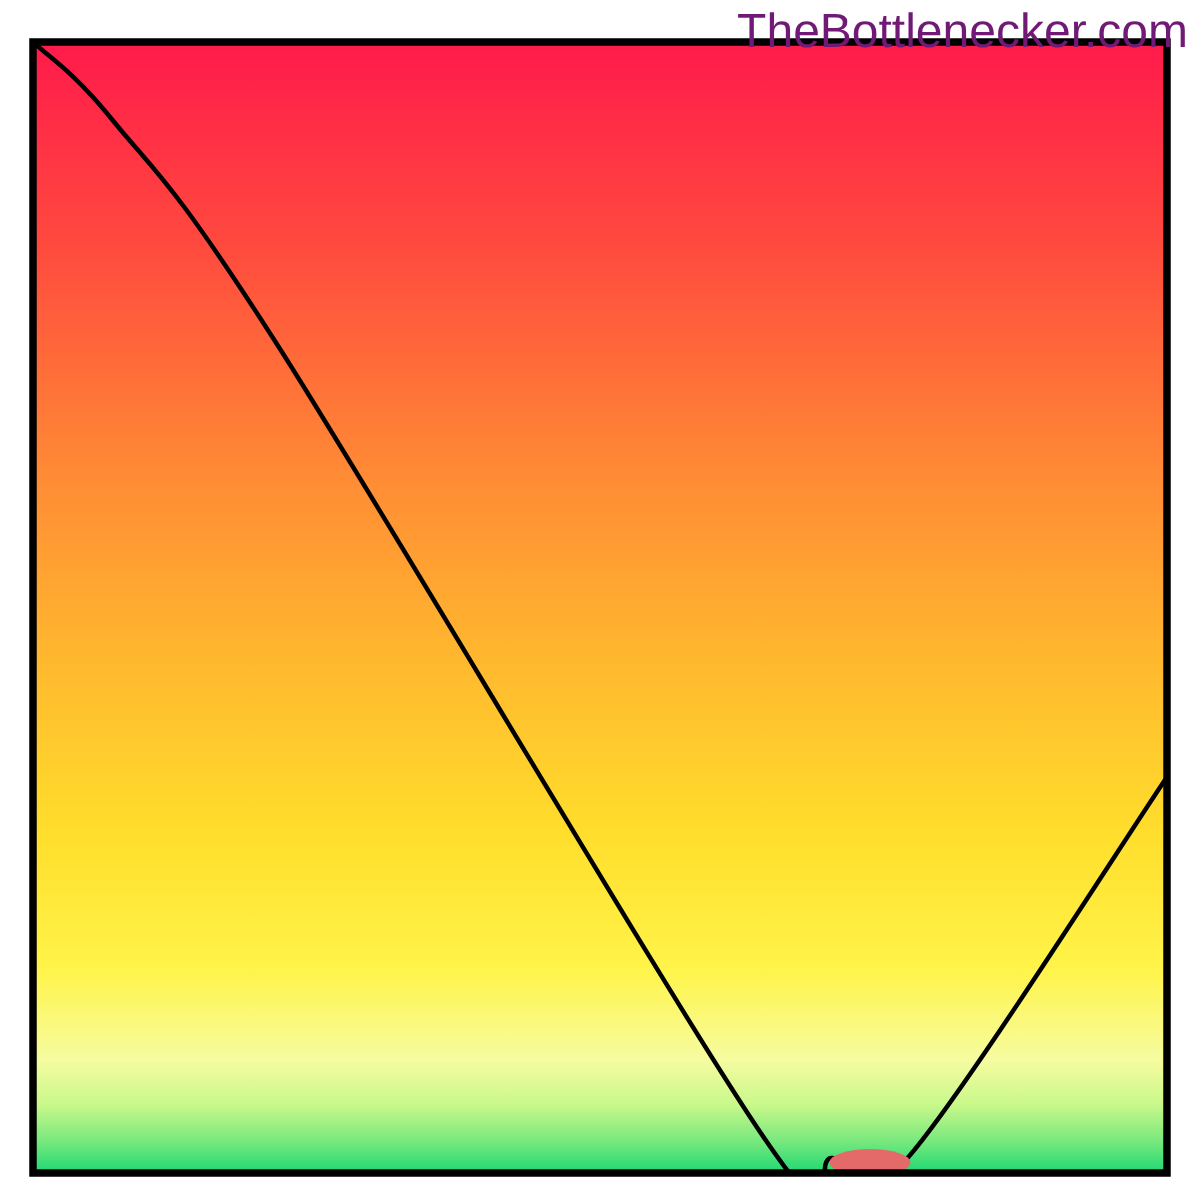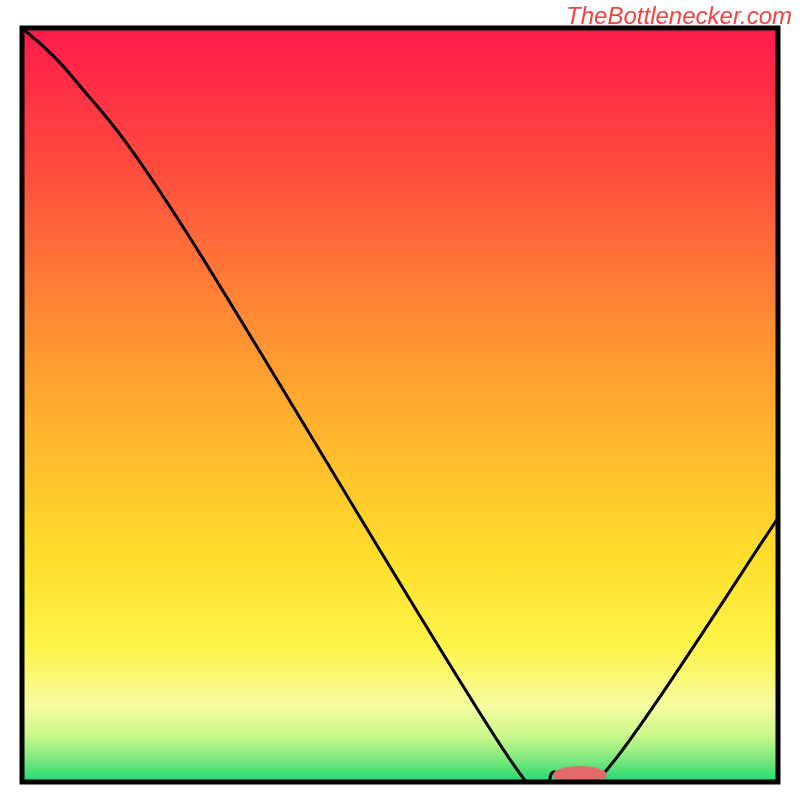--- a/index.html
+++ b/index.html
@@ -13,27 +13,26 @@
   }
   .stage {
     position: relative;
     width: 800px;
     height: 800px;
   }
   .watermark {
     position: absolute;
     top: 2px;
     right: 8px;
-    color: #ef4444;
-    font-size: 24px;
+    color: #701a75;
+    font-size: 32px;
     font-weight: 500;
     letter-spacing: 0px;
     z-index: 3;
     pointer-events: none;
-    font-style: italic;
   }
   svg.plot {
     position: absolute;
     left: 0;
     top: 0;
     width: 800px;
     height: 800px;
   }
 </style>
 </head>

